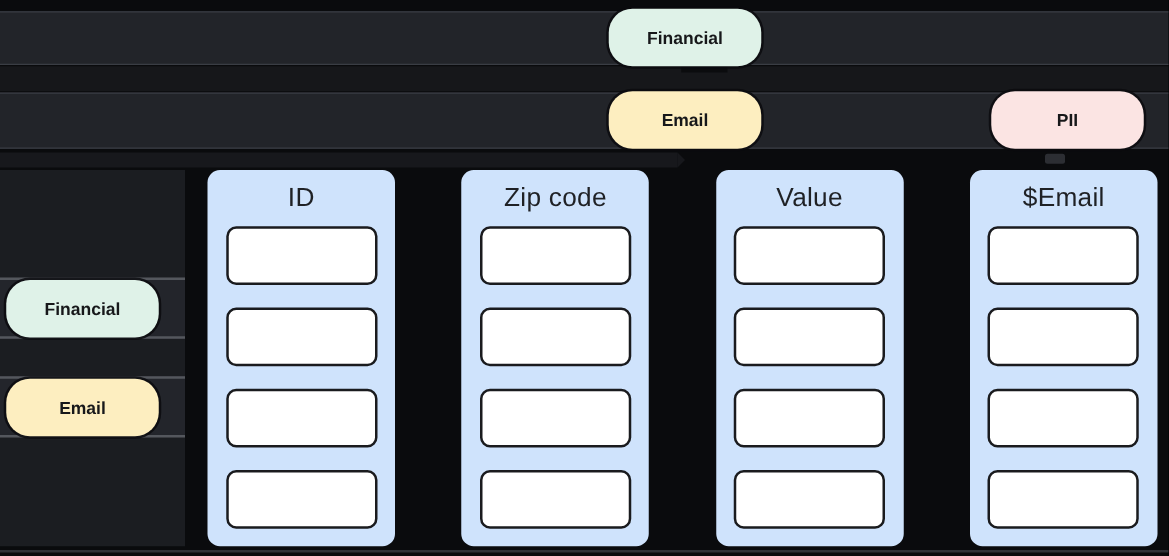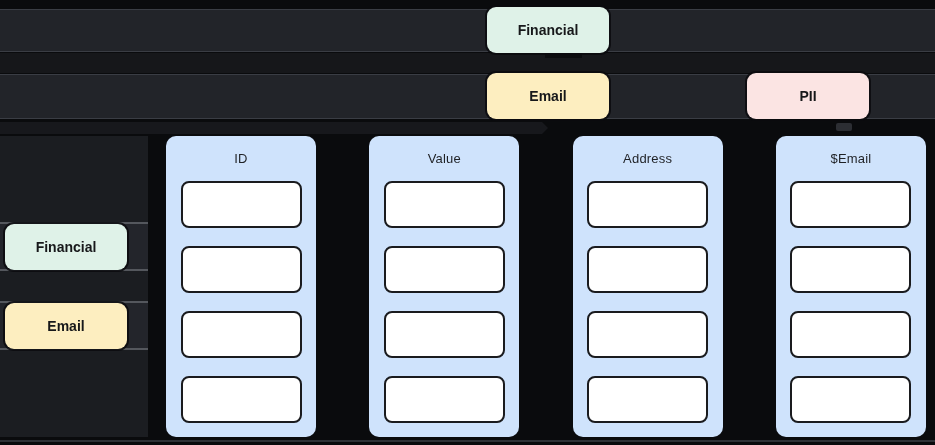--- a/index.html
+++ b/index.html
@@ -9,31 +9,31 @@
     font-family:"Liberation Sans",sans-serif;
   }
   
   .lane{position:absolute;left:0;width:100%;background:var(--lane-fill);
         border-top:1px solid var(--lane-border);border-bottom:1px solid var(--lane-border);}
   .lane-1{top:9px;height:41px;}
   .lane-2{top:74px;height:43px;}
   .lane-gap{position:absolute;left:0;top:53px;width:100%;height:20px;background:var(--gap-fill);}
   
   .tag{
-    position:absolute;width:122px;height:46px;border-radius:9px;
+    position:absolute;width:122px;height:46px;border-radius:19px;
     display:flex;align-items:center;justify-content:center;
     font-weight:bold;font-size:14px;color:var(--tag-text);
     box-shadow:0 0 0 2px rgba(10,11,14,.85);cursor:pointer;
   }
   .tag-financial{background:var(--tag-financial);}
   .tag-email{background:var(--tag-email);}
   .tag-pii{background:var(--tag-pii);}
   .pos-top-financial{left:487px;top:7px;}
   .pos-top-email{left:487px;top:73px;}
-  .pos-top-pii{left:747px;top:73px;}
+  .pos-top-pii{left:793px;top:73px;}
   .pos-left-financial{left:5px;top:224px;}
   .pos-left-email{left:5px;top:303px;}
   
   .stub-top{position:absolute;left:545px;top:52px;width:37px;height:6px;background:#0b0c0e;}
   .edge-band{position:absolute;left:0;top:122px;width:542px;height:12px;background:var(--band-fill);}
   .edge-band::after{content:"";position:absolute;right:-6px;top:0;
     border-top:6px solid transparent;border-bottom:6px solid transparent;
     border-left:6px solid var(--band-fill);}
   .stub-pii{position:absolute;left:836px;top:123px;width:16px;height:8px;background:#2c2e33;border-radius:2px;}
   
@@ -41,21 +41,21 @@
   .mini-lane{position:absolute;left:0;width:148px;height:45px;background:var(--mini-lane-fill);
     border-top:2px solid var(--mini-lane-border);border-bottom:2px solid var(--mini-lane-border);}
   .ml-financial{top:86px;}
   .ml-email{top:165px;}
   
   .table-region{position:absolute;left:166px;top:136px;width:760px;height:301px;
     display:flex;justify-content:space-between;}
   .column{width:150px;height:100%;background:var(--column-fill);border-radius:10px;
     box-sizing:border-box;display:flex;flex-direction:column;}
   .col-header{height:45px;display:flex;align-items:center;justify-content:center;
-    font-size:13px;color:var(--header-text);letter-spacing:.2px;}
+    font-size:21px;color:var(--header-text);letter-spacing:.2px;}
   .col-cells{display:flex;flex-direction:column;align-items:center;gap:18px;}
   .cell{width:117px;height:43px;background:var(--cell-fill);
     border:2px solid var(--cell-border);border-radius:8px;}
   .bottom-line{position:absolute;left:0;top:440px;width:100%;height:2px;background:var(--bottom-line);}
 </style>
 </head>
 <body>
 
 <div class="board">
 
@@ -83,40 +83,40 @@
   <div class="column">
     <div class="col-header">ID</div>
     <div class="col-cells">
           <div class="cell"></div>
           <div class="cell"></div>
           <div class="cell"></div>
           <div class="cell"></div>
         </div>
   </div>
 
+  <div class="column">
+    <div class="col-header">Zip code</div>
+    <div class="col-cells">
+          <div class="cell"></div>
+          <div class="cell"></div>
+          <div class="cell"></div>
+          <div class="cell"></div>
+        </div>
+  </div>
 
   <div class="column">
     <div class="col-header">Value</div>
     <div class="col-cells">
           <div class="cell"></div>
           <div class="cell"></div>
           <div class="cell"></div>
           <div class="cell"></div>
         </div>
   </div>
 
-  <div class="column">
-    <div class="col-header">Address</div>
-    <div class="col-cells">
-          <div class="cell"></div>
-          <div class="cell"></div>
-          <div class="cell"></div>
-          <div class="cell"></div>
-        </div>
-  </div>
 
   <div class="column">
     <div class="col-header">$Email</div>
     <div class="col-cells">
           <div class="cell"></div>
           <div class="cell"></div>
           <div class="cell"></div>
           <div class="cell"></div>
         </div>
   </div>

